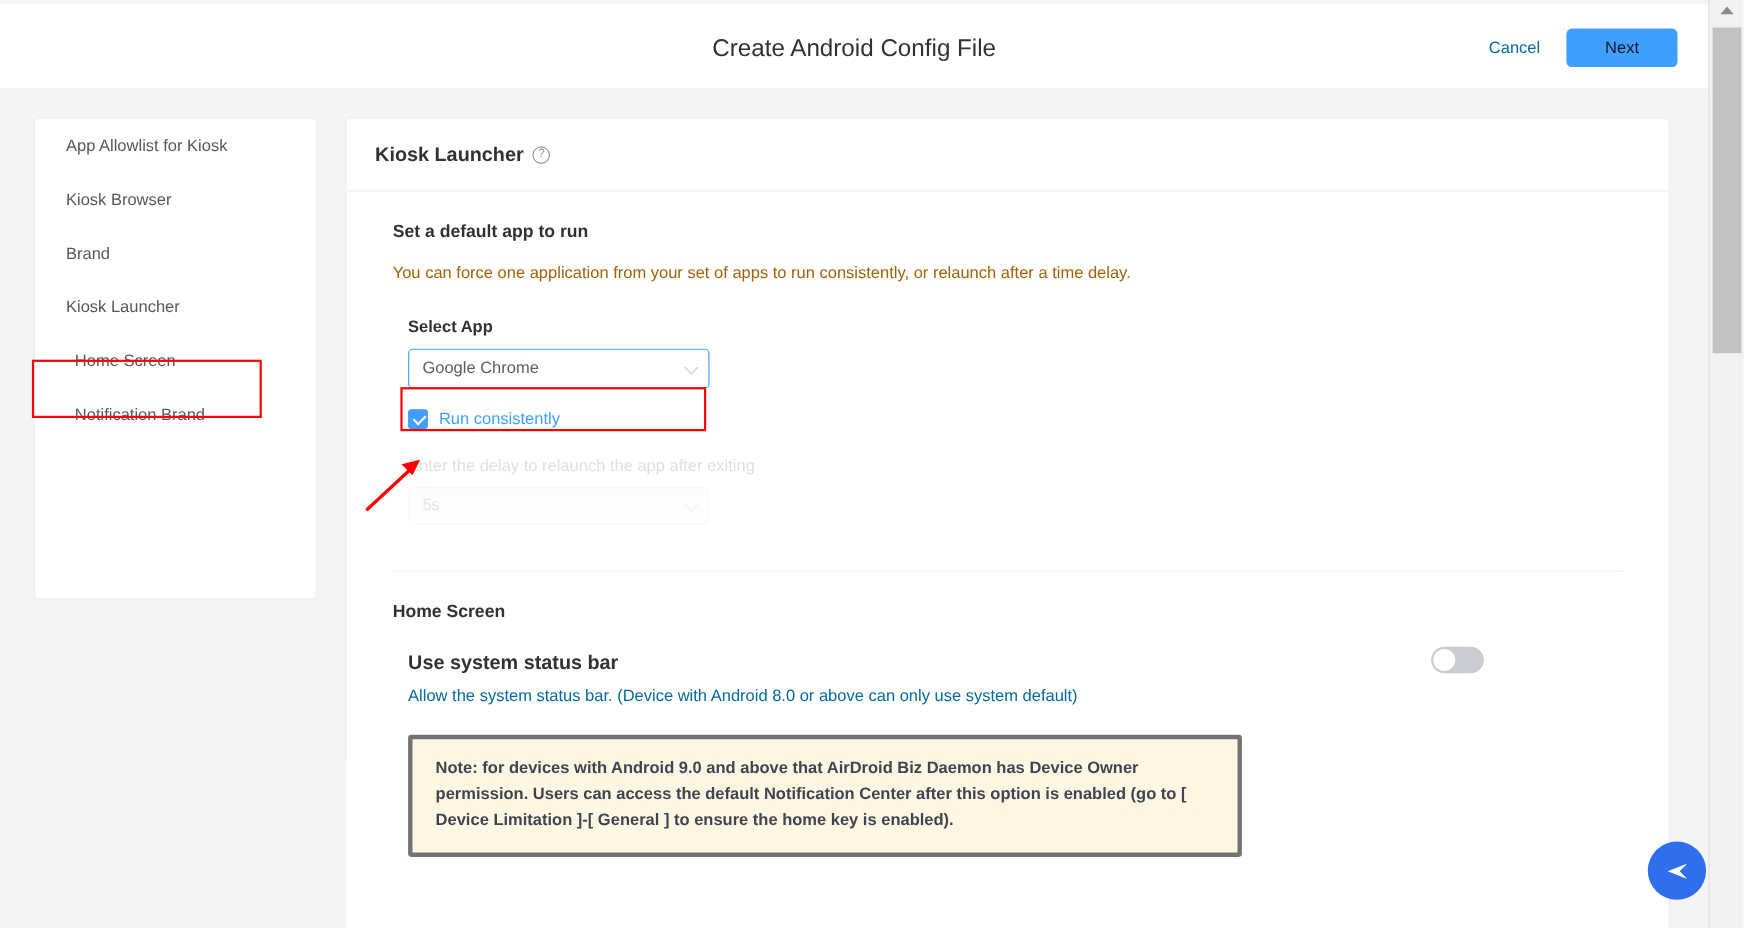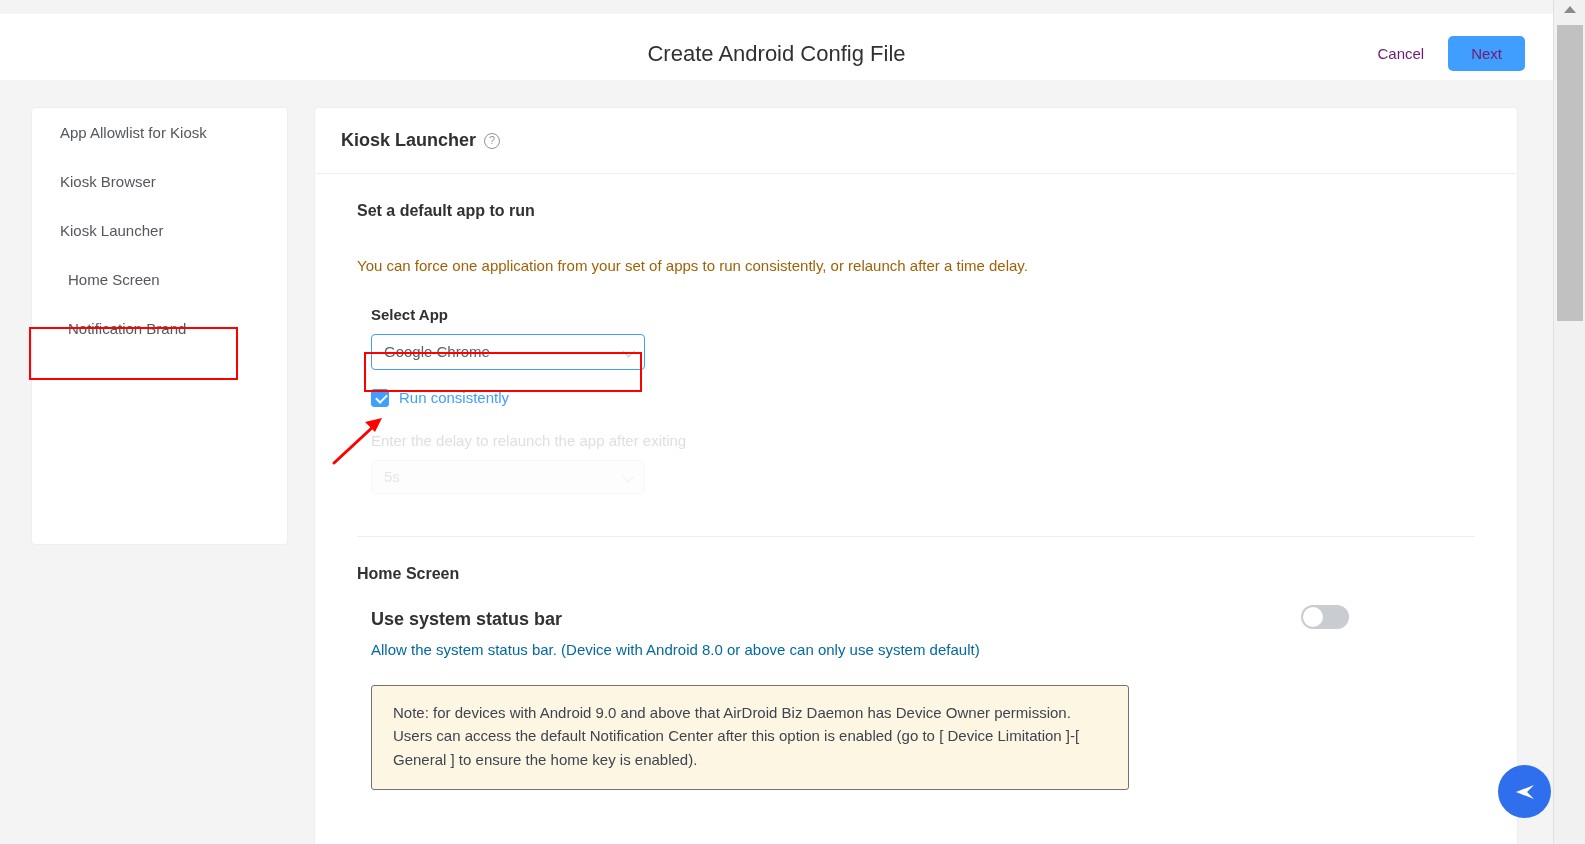--- a/index.html
+++ b/index.html
@@ -6,43 +6,43 @@
   html, body {
     width: 1585px; height: 844px;
     overflow: hidden;
     font-family: "Liberation Sans", sans-serif;
     background: #f4f4f4;
   }
   #root { position: relative; width: 1585px; height: 844px; }
 
   
   .topbar {
-    position: absolute; left: 0; top: 14px;
+    position: absolute; left: 0; top: 4px;
     width: 1553px; height: 80px;
     background: #ffffff;
     border-bottom: 1px solid #000000;
   }
   .topbar-title {
     position: absolute; left: 0; top: 0; width: 1553px;
     text-align: center; line-height: 80px;
     font-size: 22px; color: #303133; font-weight: 400;
   }
   .topbar-actions {
     position: absolute; right: 28px; top: 22px;
     display: flex; align-items: center; gap: 18px;
   }
   .btn-cancel {
-    font-size: 15px; color: #701a75;
+    font-size: 15px; color: #0369a1;
     background: none; border: none; cursor: pointer;
     padding: 8px 6px; font-family: inherit;
   }
   .btn-next {
-    font-size: 15px; color: #701a75;
+    font-size: 15px; color: #0f172a;
     background: #409eff; border: none; border-radius: 5px;
-    padding: 9px 23px; cursor: pointer; font-family: inherit;
+    padding: 9px 35px; cursor: pointer; font-family: inherit;
   }
 
   
   .body-area {
     position: absolute; left: 0; top: 80px;
     width: 1553px; height: 764px;
     background: #f4f4f4;
   }
 
   
@@ -101,21 +101,21 @@
     width: 16px; height: 16px; margin-left: 8px;
     border: 1.3px solid #909399; border-radius: 50%;
     font-size: 11px; color: #909399; line-height: 1;
     cursor: pointer;
   }
 
   .card-body { padding: 28px 42px 0 42px; }
 
   .sec-title {
     font-size: 16px; font-weight: bold; color: #303133;
-    margin-bottom: 35px;
+    margin-bottom: 18px;
   }
   .sec-desc {
     font-size: 15px; color: #a16207; line-height: 1.5;
     margin-bottom: 28px;
   }
 
   .field-group { padding-left: 14px; }
   .field-label {
     font-size: 15px; font-weight: bold; color: #303133;
     margin-bottom: 11px;
@@ -200,24 +200,24 @@
   }
   .switch-knob {
     position: absolute; left: 2px; top: 2px;
     width: 20px; height: 20px; border-radius: 50%;
     background: #ffffff;
   }
 
   .note-box {
     margin: 27px 0 0 14px;
     width: 758px;
-    background: #fdf6e3; border: 1px solid #737373;
+    background: #fdf6e3; border: 4px solid #737373;
     border-radius: 3px;
     padding: 15px 21px 17px 21px;
-    font-size: 15px; color: #3f4450; line-height: 1.58;
+    font-size: 15px; color: #3f4450; line-height: 1.58; font-weight: bold;
   }
 
   
   .anno-arrow { position: absolute; left: 320px; top: 405px; z-index: 6; pointer-events: none; }
 
   
   .fab {
     position: absolute; right: 34px; bottom: 26px;
     width: 53px; height: 53px; border-radius: 50%;
     background: #2f6fed; cursor: pointer;
@@ -261,20 +261,23 @@
   </div>
 
   <div class="body-area">
 
     <div class="sidebar">
       <div class="nav-item">
         <span>App Allowlist for Kiosk</span>
       </div>
       <div class="nav-item">
         <span>Kiosk Browser</span>
+      </div>
+      <div class="nav-item">
+        <span>Brand</span>
       </div>
       <div class="nav-item">
         <span>Kiosk Launcher</span>
       </div>
       <div class="nav-item sub">
         <span>Home Screen</span>
       </div>
       <div class="nav-item sub">
         <span>Notification Brand</span>
       </div>

